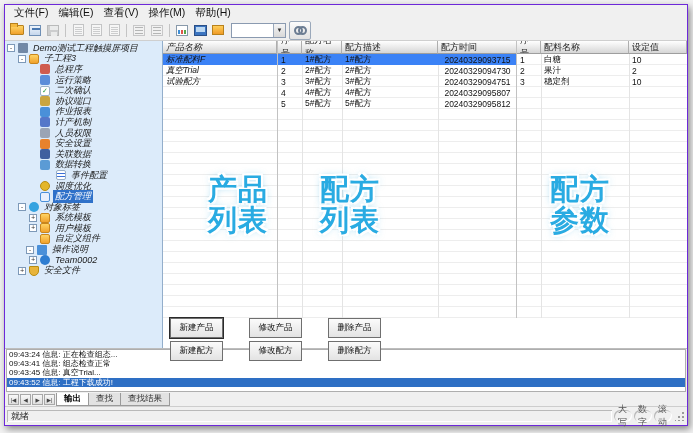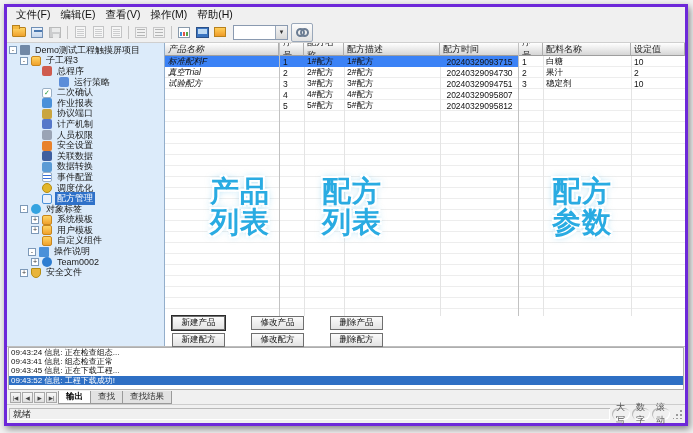--- a/index.html
+++ b/index.html
@@ -1,18 +1,18 @@
 <!DOCTYPE html>
 <html><head>
 <meta charset="utf-8">
 <style>
   html,body{margin:0;padding:0;}
   body{background:#e9e9e9;font-family:"Liberation Sans","DejaVu Sans",sans-serif;-webkit-font-smoothing:antialiased;}
   .shot{position:relative;width:693px;height:433px;background:#f2f2f2;overflow:hidden;}
-  .window{position:absolute;left:4px;top:4px;width:684px;height:422px;background:#f0f0f0;border:3px solid #6d28d9;box-shadow:2px 3px 7px rgba(0,0,0,.45);display:flex;flex-direction:column;box-sizing:border-box;}
+  .window{position:absolute;left:4px;top:4px;width:684px;height:422px;background:#f0f0f0;border:1px solid #6d28d9;box-shadow:2px 3px 7px rgba(0,0,0,.45);display:flex;flex-direction:column;box-sizing:border-box;}
 
   
   .menubar{height:15px;display:flex;align-items:center;padding-left:4px;font-size:10.5px;color:#111;flex:none;}
   .menu-item{padding:0 5px;cursor:default;}
 
   
   .toolbar{height:20px;display:flex;align-items:center;padding:0 3px;border-bottom:1px solid #cfcfcf;flex:none;}
   .tbtn{width:18px;height:17px;display:flex;align-items:center;justify-content:center;border-radius:2px;flex:none;}
   .tsep{width:1px;height:13px;background:#c4c4c4;margin:0 3px;flex:none;}
   .dis{opacity:.42;filter:grayscale(.9);}
@@ -37,21 +37,21 @@
   .ig-find{width:13px;height:10px;}
   .ig-find::before{content:"";position:absolute;left:0;top:1px;width:5px;height:5px;border:2px solid #6b7c92;border-radius:50%;}
   .ig-find::after{content:"";position:absolute;right:0;top:1px;width:5px;height:5px;border:2px solid #6b7c92;border-radius:50%;}
   .combo{margin-left:4px;display:flex;align-items:center;height:15px;border:1px solid #8a9ab0;background:#fff;width:55px;box-sizing:border-box;}
   .combo input{border:none;outline:none;flex:1;min-width:0;height:100%;font-size:9px;padding:0 2px;background:transparent;}
   .combo .drop{width:11px;height:100%;background:linear-gradient(#f4f4f4,#d8d8d8);border-left:1px solid #9aa8ba;display:flex;align-items:center;justify-content:center;font-size:6px;color:#333;}
   .findbtn{margin-left:3px;width:20px;height:17px;border:1px solid #9aa8ba;background:linear-gradient(#fcfcfc,#e2e2e2);display:flex;align-items:center;justify-content:center;border-radius:2px;}
 
   
   .main{flex:1;display:flex;min-height:0;}
-  .tree{width:158px;flex:none;background:#dcebfa;border-right:1px solid #93aecb;overflow:hidden;padding-top:2px;box-sizing:border-box;}
+  .tree{width:158px;flex:none;background:#dcebfa;border-right:1px solid #93aecb;overflow:hidden;padding-top:2px;box-sizing:border-box;font-style:italic;}
   .trow{height:10.6px;display:flex;align-items:center;white-space:nowrap;font-size:9px;color:#1a1a1a;cursor:default;}
   .exp{width:8px;height:8px;box-sizing:border-box;border:1px solid #7d99b8;background:#fff;font-size:7px;line-height:5px;text-align:center;margin-right:3px;color:#333;flex:none;}
   .spc{width:11px;flex:none;}
   .ti{width:10px;height:10px;border-radius:2px;margin-right:3px;flex:none;box-sizing:border-box;display:flex;align-items:center;justify-content:center;font-size:7px;color:#fff;}
   .i-app{background:#7188a6;border-radius:1px;}
   .i-folder{background:linear-gradient(#ffd464,#f0a12c);border:1px solid #c8861d;}
   .i-program{background:#cf5b4e;}
   .i-strategy{background:#5b8dd9;}
   .i-confirm{background:#fff;border:1px solid #9ab0c6;color:#2a9d3f;}
   .i-port{background:#caa53f;}
@@ -90,21 +90,21 @@
   .aw0{flex:1;font-style:italic;}
 
   
   .ovl{position:absolute;top:133px;width:110px;text-align:center;font-size:29px;line-height:31px;font-weight:bold;color:#29abe2;letter-spacing:1px;z-index:5;
        text-shadow:-2px -2px 0 #fff,2px -2px 0 #fff,-2px 2px 0 #fff,2px 2px 0 #fff,0 0 7px rgba(41,171,226,.55);}
   .ovl1{left:20px;} .ovl2{left:132px;} .ovl3{left:362px;}
 
   
   .btnstrip{height:30px;flex:none;padding-left:7px;display:flex;flex-direction:column;justify-content:flex-start;gap:3px;background:#fff;z-index:6;}
   .btnrow{display:flex;gap:26px;}
-  .abtn{width:53px;height:14px;box-sizing:border-box;font-size:8.5px;display:flex;align-items:center;justify-content:center;background:linear-gradient(#fbfbfb,#e3e3e3);border:1px solid #6f6f6f;color:#111;cursor:default;}
+  .abtn{width:53px;height:20px;box-sizing:border-box;font-size:8.5px;display:flex;align-items:center;justify-content:center;background:linear-gradient(#fbfbfb,#e3e3e3);border:1px solid #6f6f6f;color:#111;cursor:default;}
   .abtn.def{outline:1px solid #2a2a2a;}
 
   
   .outwin{height:57px;flex:none;display:flex;flex-direction:column;background:#f0f0f0;border-top:1px solid #bdbdbd;}
   .outtitle{height:13px;flex:none;display:flex;align-items:center;background:linear-gradient(#fafafa,#d8d8d8);border-bottom:1px solid #bcbcbc;font-size:9px;color:#222;padding:0 4px;}
   .outclose{margin-left:auto;width:11px;height:10px;display:flex;align-items:center;justify-content:center;font-size:8px;color:#333;border:1px solid transparent;}
   .outlist{flex:1;margin:0 1px;background:#fff;border:1px solid #aeaeae;overflow:hidden;font-size:8px;line-height:9.2px;color:#111;}
   .oline{padding:0 2px;white-space:nowrap;}
   .oline.sel{background:#2e6fc4;color:#fff;}
   .outtabs{height:14px;flex:none;display:flex;align-items:center;padding-left:3px;font-size:8.5px;background:#f0f0f0;}
@@ -196,42 +196,42 @@
         <div class="trow" style="padding-left:13px">
             <span class="exp">-</span>
             <span class="ti i-folder"></span>
             <span class="tlabel">子工程3</span>
           </div>
         <div class="trow" style="padding-left:24px">
             <span class="spc"></span>
             <span class="ti i-program"></span>
             <span class="tlabel">总程序</span>
           </div>
-        <div class="trow" style="padding-left:41px">
+        <div class="trow" style="padding-left:24px">
             <span class="spc"></span>
             <span class="ti i-strategy"></span>
             <span class="tlabel">运行策略</span>
           </div>
         <div class="trow" style="padding-left:24px">
             <span class="spc"></span>
             <span class="ti i-confirm">✓</span>
             <span class="tlabel">二次确认</span>
           </div>
         <div class="trow" style="padding-left:24px">
             <span class="spc"></span>
+            <span class="ti i-port"></span>
+            <span class="tlabel">协议端口</span>
+          </div>
+        <div class="trow" style="padding-left:24px">
+            <span class="spc"></span>
             <span class="ti i-report"></span>
             <span class="tlabel">作业报表</span>
           </div>
         <div class="trow" style="padding-left:24px">
             <span class="spc"></span>
-            <span class="ti i-port"></span>
-            <span class="tlabel">协议端口</span>
-          </div>
-        <div class="trow" style="padding-left:24px">
-            <span class="spc"></span>
             <span class="ti i-production"></span>
             <span class="tlabel">计产机制</span>
           </div>
         <div class="trow" style="padding-left:24px">
             <span class="spc"></span>
             <span class="ti i-permission"></span>
             <span class="tlabel">人员权限</span>
           </div>
         <div class="trow" style="padding-left:24px">
             <span class="spc"></span>
@@ -241,21 +241,21 @@
         <div class="trow" style="padding-left:24px">
             <span class="spc"></span>
             <span class="ti i-datalink"></span>
             <span class="tlabel">关联数据</span>
           </div>
         <div class="trow" style="padding-left:24px">
             <span class="spc"></span>
             <span class="ti i-convert"></span>
             <span class="tlabel">数据转换</span>
           </div>
-        <div class="trow" style="padding-left:24px">
+        <div class="trow" style="padding-left:40px">
             <span class="spc"></span>
             <span class="ti i-event"></span>
             <span class="tlabel">事件配置</span>
           </div>
         <div class="trow" style="padding-left:24px">
             <span class="spc"></span>
             <span class="ti i-schedule"></span>
             <span class="tlabel">调度优化</span>
           </div>
         <div class="trow sel" style="padding-left:24px">
@@ -414,21 +414,21 @@
             <button class="abtn">删除配方</button>
           </div>
         </div>
       </div>
     </div>
 
     <div class="outwin">
       <div class="outlist">
         <div class="oline">09:43:24 信息: 正在检查组态...</div>
         <div class="oline">09:43:41 信息: 组态检查正常</div>
-        <div class="oline">09:43:45 信息: 正在下载工程...</div>
+        <div class="oline">09:43:45 信息: 真空Trial...</div>
         <div class="oline sel">09:43:52 信息: 工程下载成功!</div>
       </div>
       <div class="outtabs">
         <span class="navb">|◀</span>
         <span class="navb">◀</span>
         <span class="navb">▶</span>
         <span class="navb">▶|</span>
         <span class="otab on">输出</span>
         <span class="otab">查找</span>
         <span class="otab">查找结果</span>

